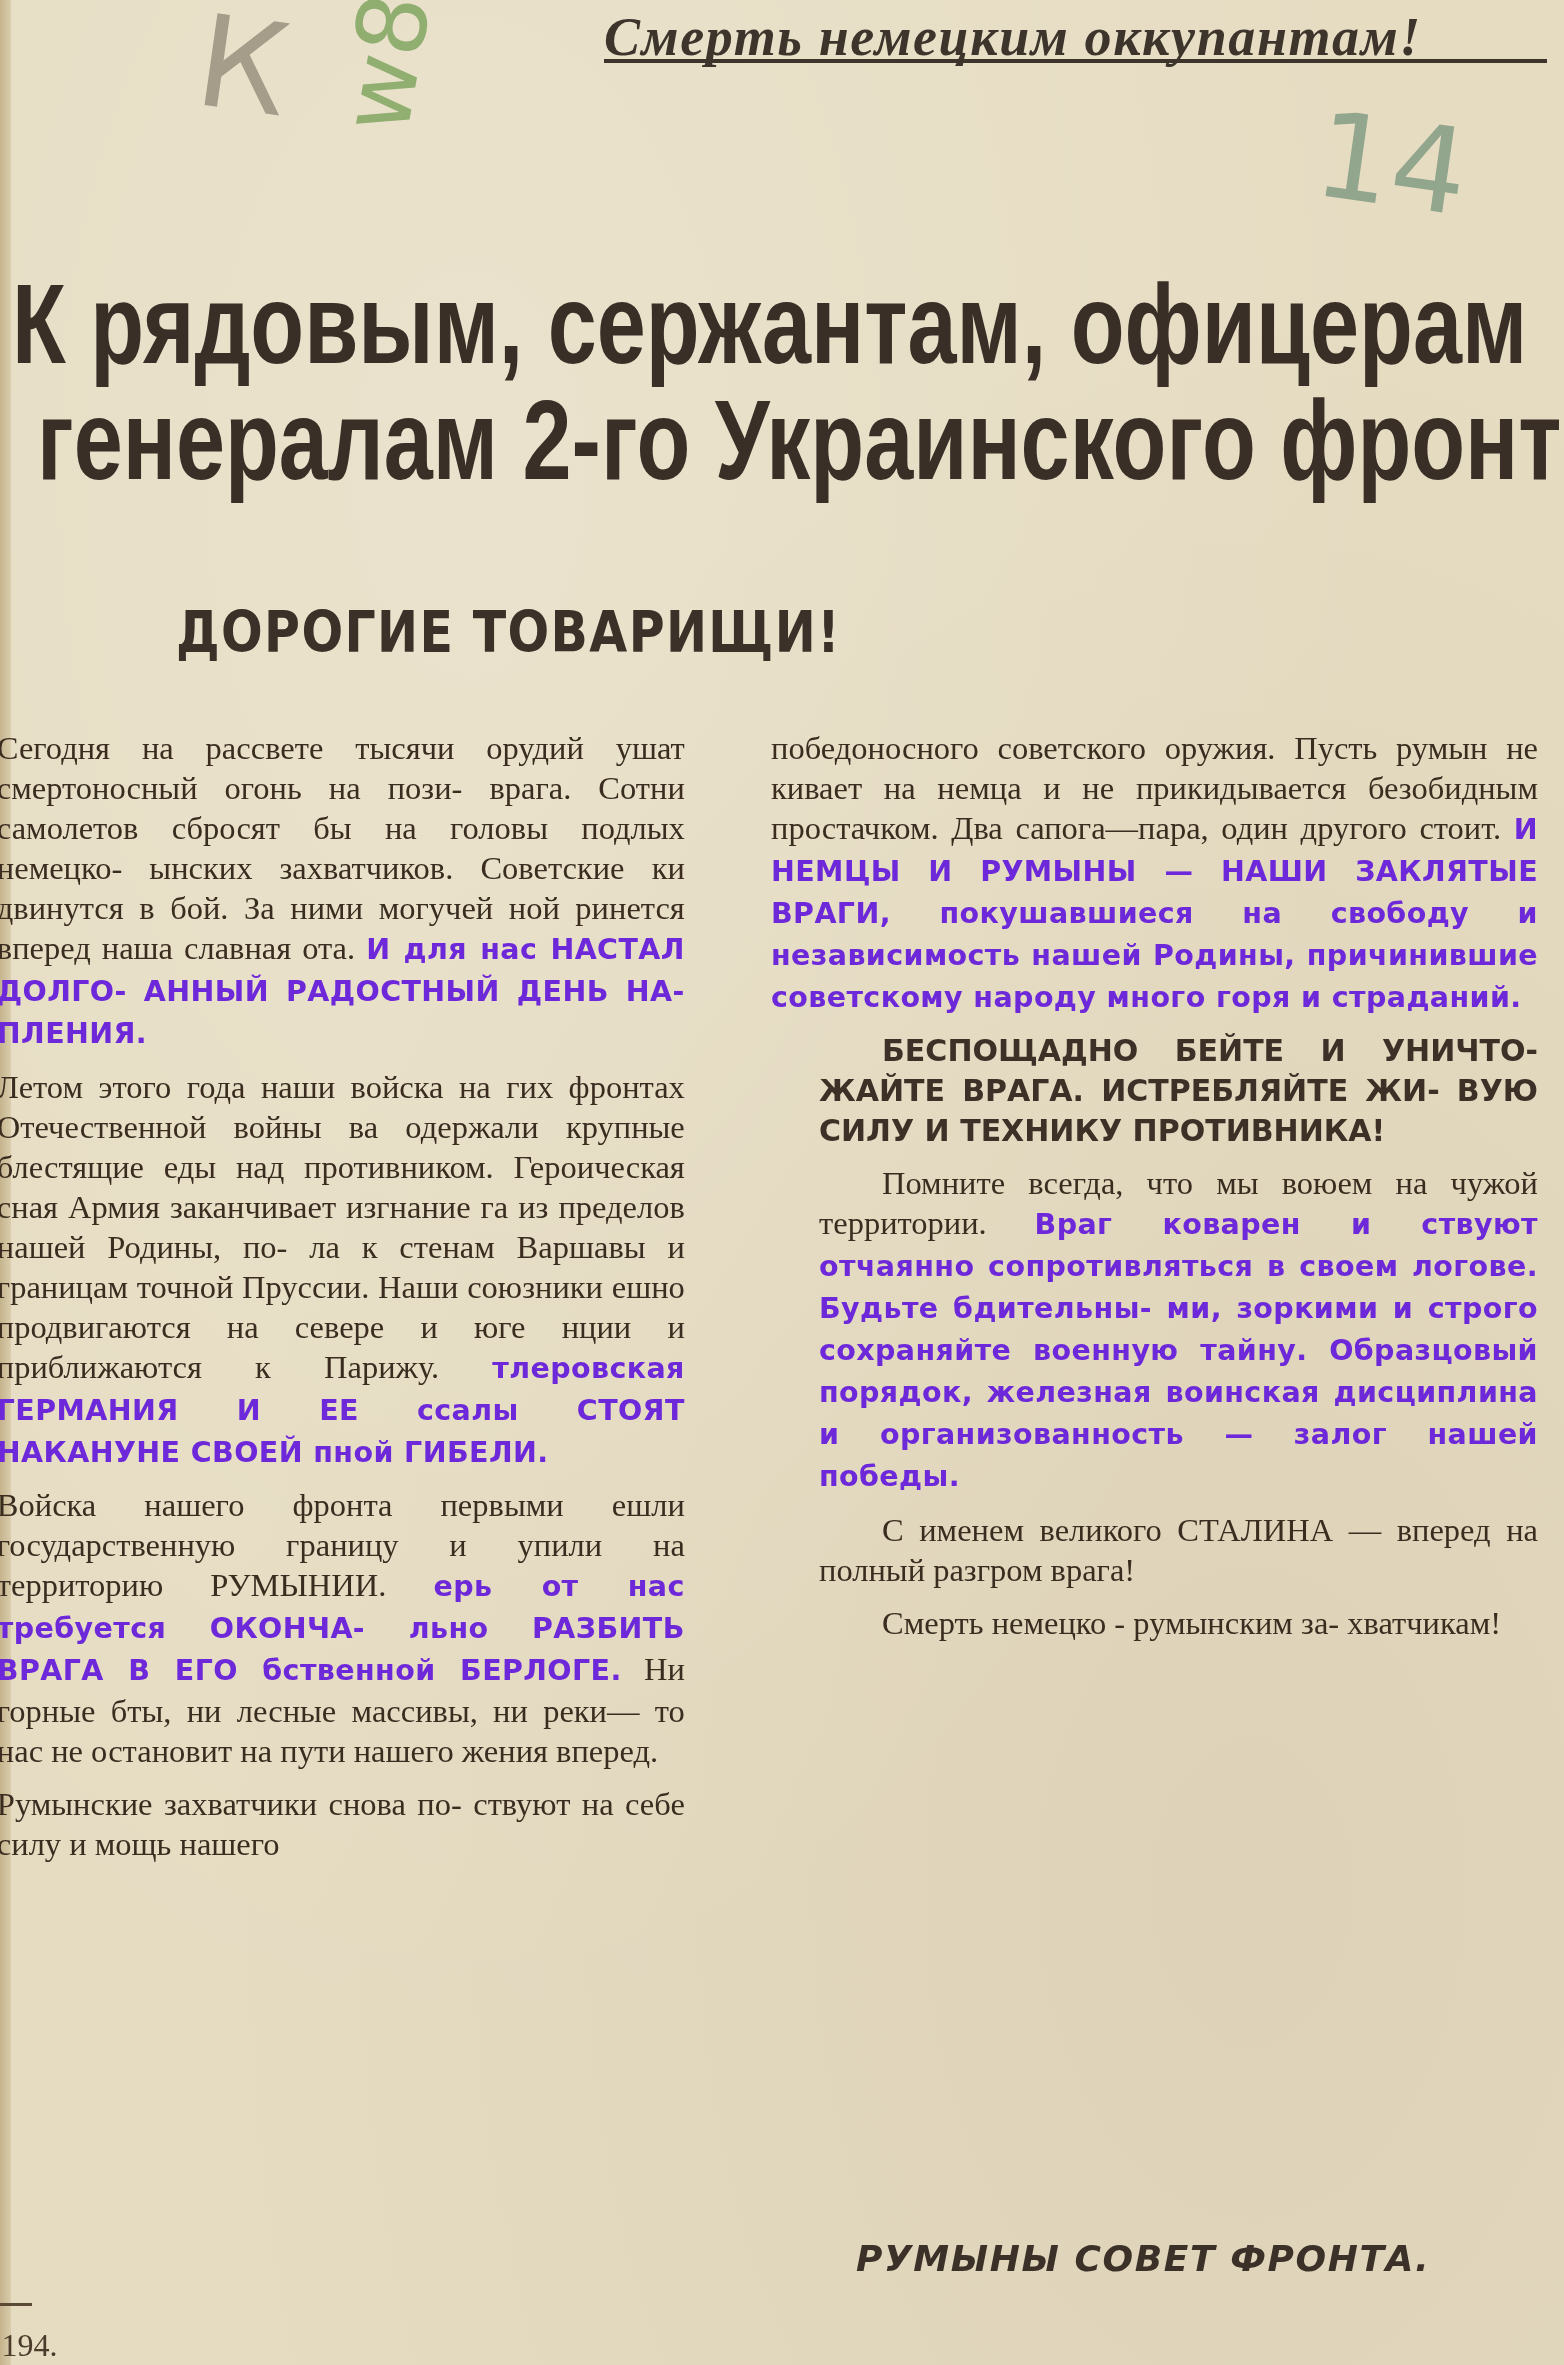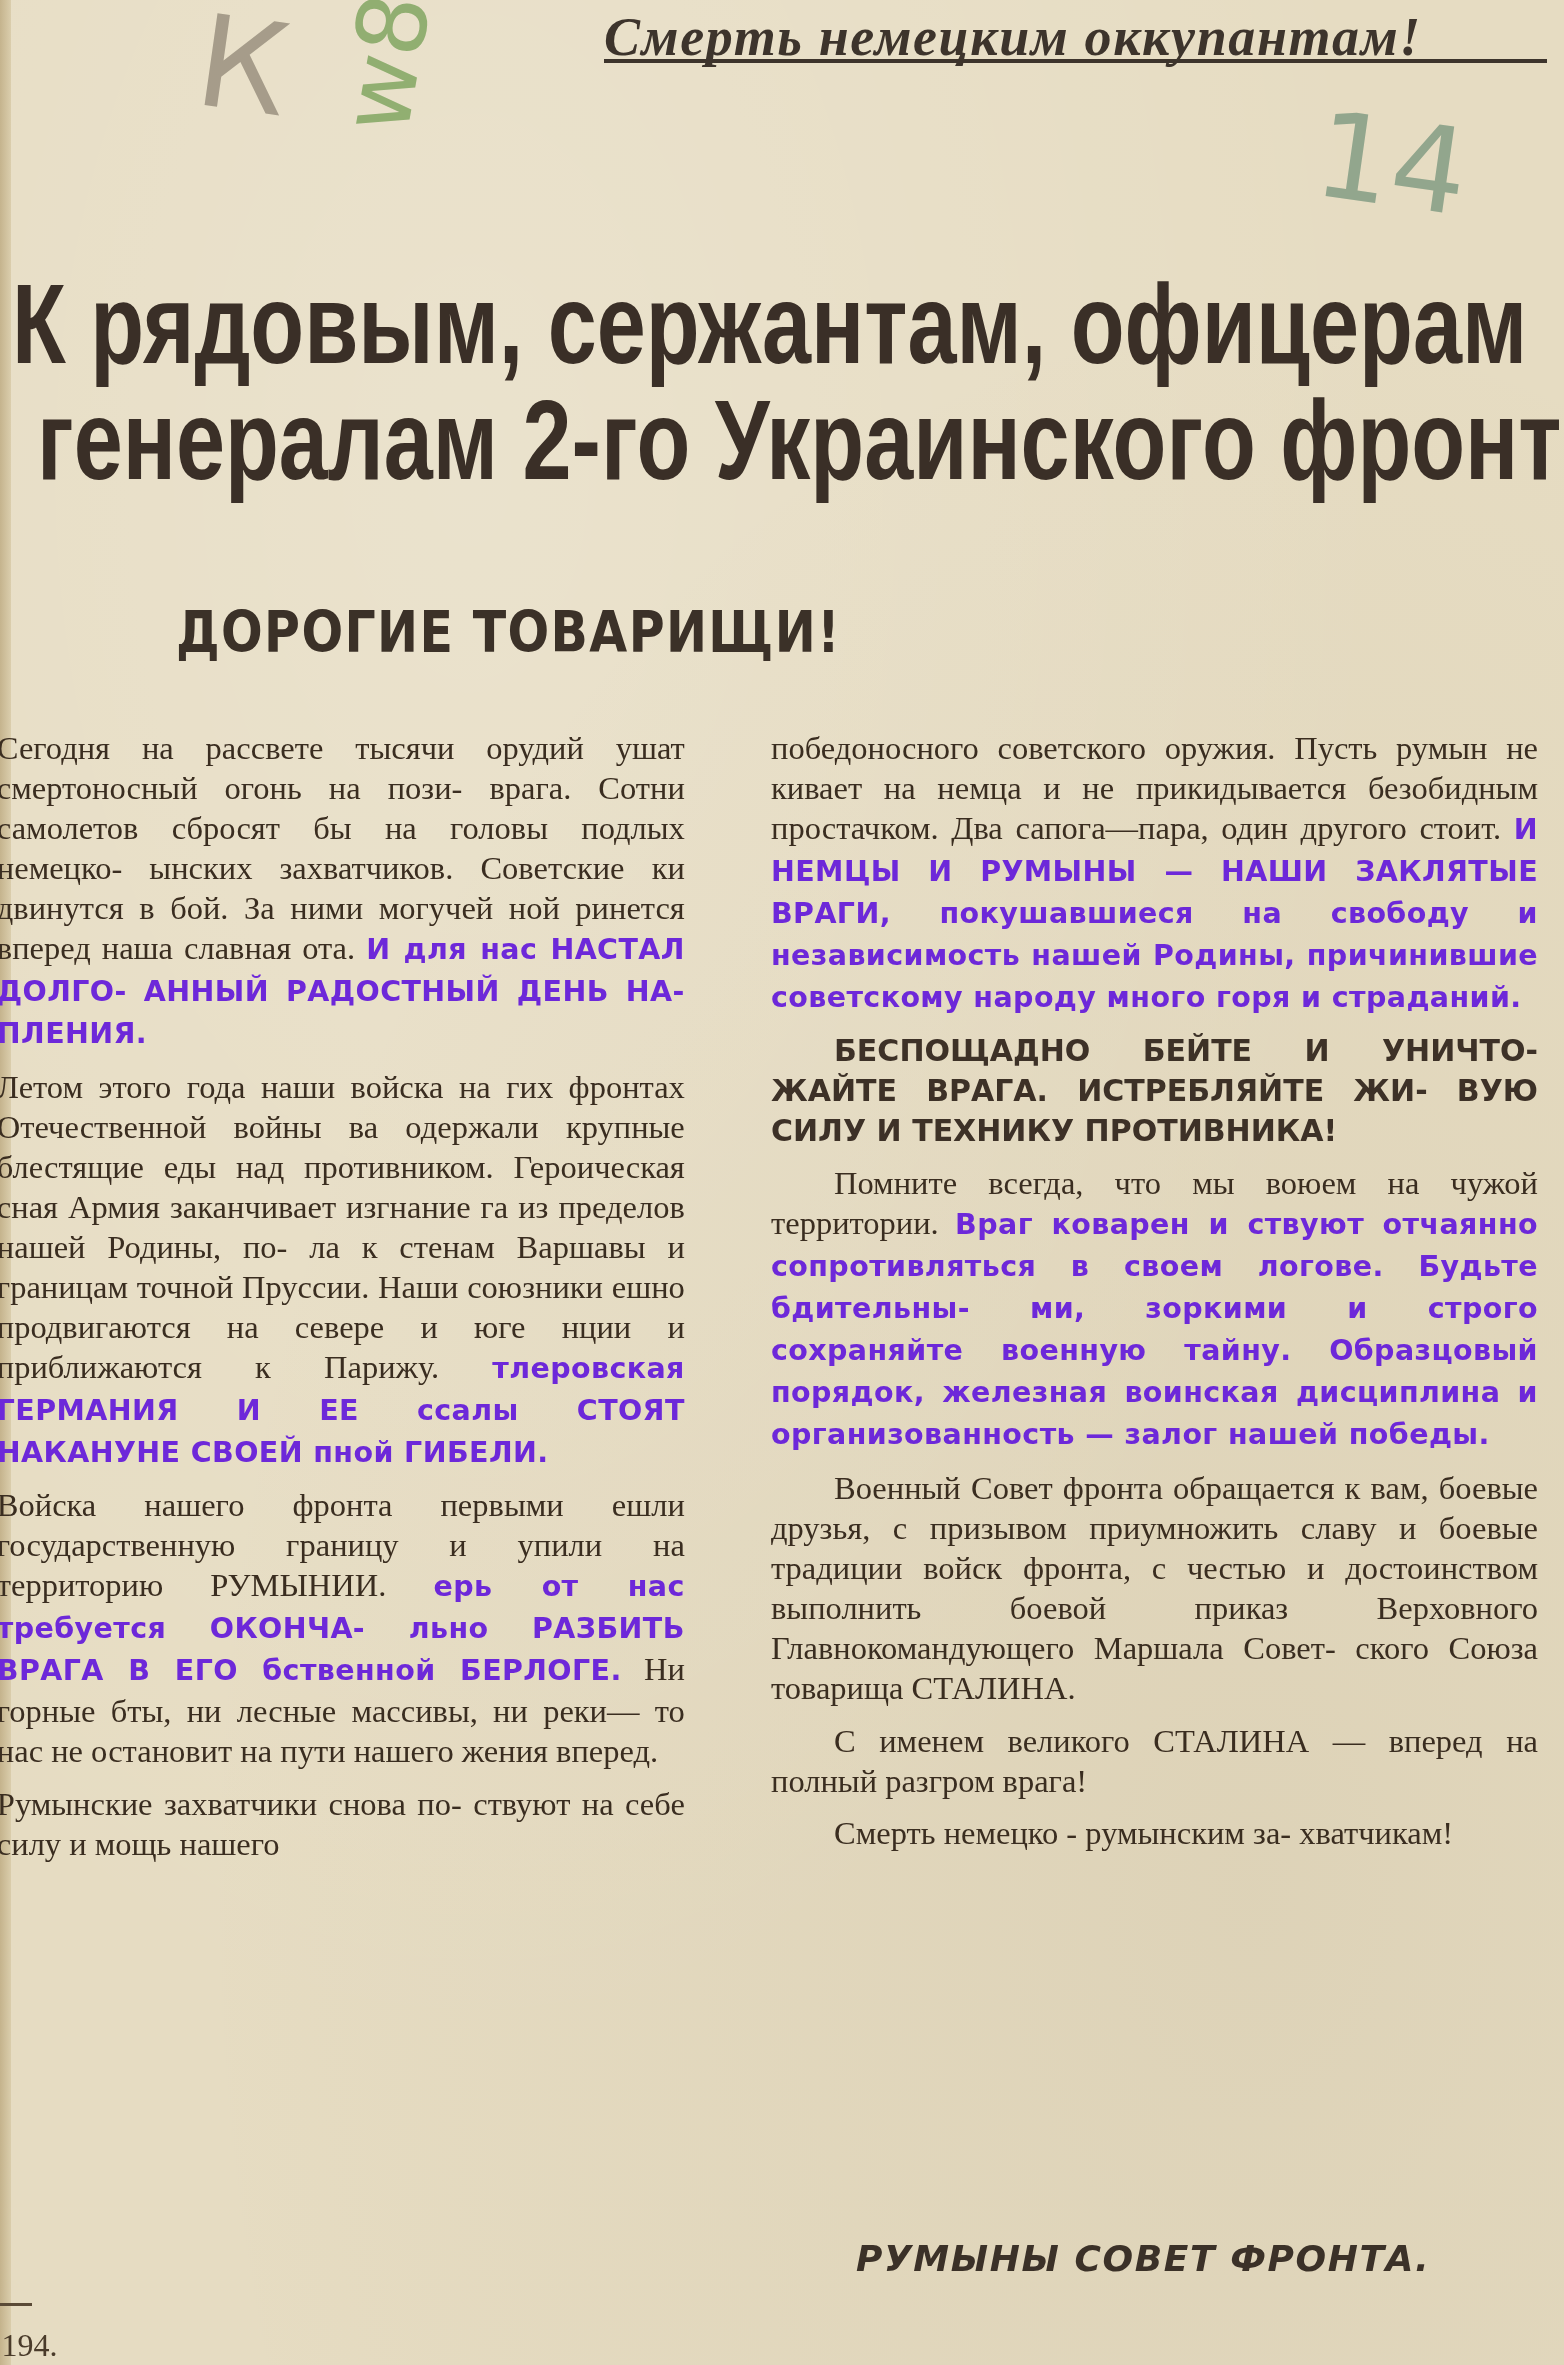--- a/index.html
+++ b/index.html
@@ -83,21 +83,21 @@
     position: absolute;
     font-size: 32.5px;
     line-height: 40px;
     text-align: justify;
     color: #3a2d20;
   }
   .col-left { left: -3.2px; top: 728px; width: 688px; }
   .col-right { left: 771px; top: 728px; width: 767px; }
 
   .para { margin: 0 0 12.7px 0; }
-  .para.indent { text-indent: 63px; }
+  .para.indent { text-indent: 63px; margin-left: 48px; }
   .seg-bold {
     font-family: "DejaVu Sans", sans-serif;
     font-weight: bold;
     font-size: 28.5px;
     letter-spacing: 0.4px;
     color: #6d28d9;
   }
   .para.bold-block {
     font-family: "DejaVu Sans", sans-serif;
     font-weight: bold;
@@ -145,21 +145,20 @@
 <div class="column col-left" id="col-left">
     <p class="para"><span>Сегодня на рассвете тысячи орудий ушат смертоносный огонь на пози- врага. Сотни самолетов сбросят бы на головы подлых немецко- ынских захватчиков. Советские ки двинутся в бой. За ними могучей ной ринется вперед наша славная ота. </span><span class="seg-bold">И для нас НАСТАЛ ДОЛГО- АННЫЙ РАДОСТНЫЙ ДЕНЬ НА- ПЛЕНИЯ.</span></p>
     <p class="para"><span>Летом этого года наши войска на гих фронтах Отечественной войны ва одержали крупные блестящие еды над противником. Героическая сная Армия заканчивает изгнание га из пределов нашей Родины, по- ла к стенам Варшавы и границам точной Пруссии. Наши союзники ешно продвигаются на севере и юге нции и приближаются к Парижу. </span><span class="seg-bold">тлеровская ГЕРМАНИЯ И ЕЕ ссалы СТОЯТ НАКАНУНЕ СВОЕЙ пной ГИБЕЛИ.</span></p>
     <p class="para"><span>Войска нашего фронта первыми ешли государственную границу и упили на территорию РУМЫНИИ. </span><span class="seg-bold">ерь от нас требуется ОКОНЧА- льно РАЗБИТЬ ВРАГА В ЕГО бственной БЕРЛОГЕ.</span><span> Ни горные бты, ни лесные массивы, ни реки— то нас не остановит на пути нашего жения вперед.</span></p>
     <p class="para"><span>Румынские захватчики снова по- ствуют на себе силу и мощь нашего</span></p>
   </div>
 <div class="column col-right" id="col-right">
     <p class="para"><span>победоносного советского оружия. Пусть румын не кивает на немца и не прикидывается безобидным простачком. Два сапога—пара, один другого стоит. </span><span class="seg-bold">И НЕМЦЫ И РУМЫНЫ — НАШИ ЗАКЛЯТЫЕ ВРАГИ, покушавшиеся на свободу и независимость нашей Родины, причинившие советскому народу много горя и страданий.</span></p>
     <p class="para indent bold-block"><span>БЕСПОЩАДНО БЕЙТЕ И УНИЧТО- ЖАЙТЕ ВРАГА. ИСТРЕБЛЯЙТЕ ЖИ- ВУЮ СИЛУ И ТЕХНИКУ ПРОТИВНИКА!</span></p>
     <p class="para indent"><span>Помните всегда, что мы воюем на чужой территории. </span><span class="seg-bold">Враг коварен и ствуют отчаянно сопротивляться в своем логове. Будьте бдительны- ми, зоркими и строго сохраняйте военную тайну. Образцовый порядок, железная воинская дисциплина и организованность — залог нашей победы.</span></p>
-    <p class="para indent"><span>Военный Совет фронта обращается к вам, боевые друзья, с призывом приумножить славу и боевые традиции войск фронта, с честью и достоинством выполнить боевой приказ Верховного Главнокомандующего Маршала Совет- ского Союза товарища СТАЛИНА.</span></p>
     <p class="para indent"><span>С именем великого СТАЛИНА — вперед на полный разгром врага!</span></p>
     <p class="para indent"><span>Смерть немецко - румынским за- хватчикам!</span></p>
   </div>
 
 <div class="signature">РУМЫНЫ СОВЕТ ФРОНТА.</div>
 
 <div class="page-rule"></div>
 <div class="page-number">194.</div>
 
 

